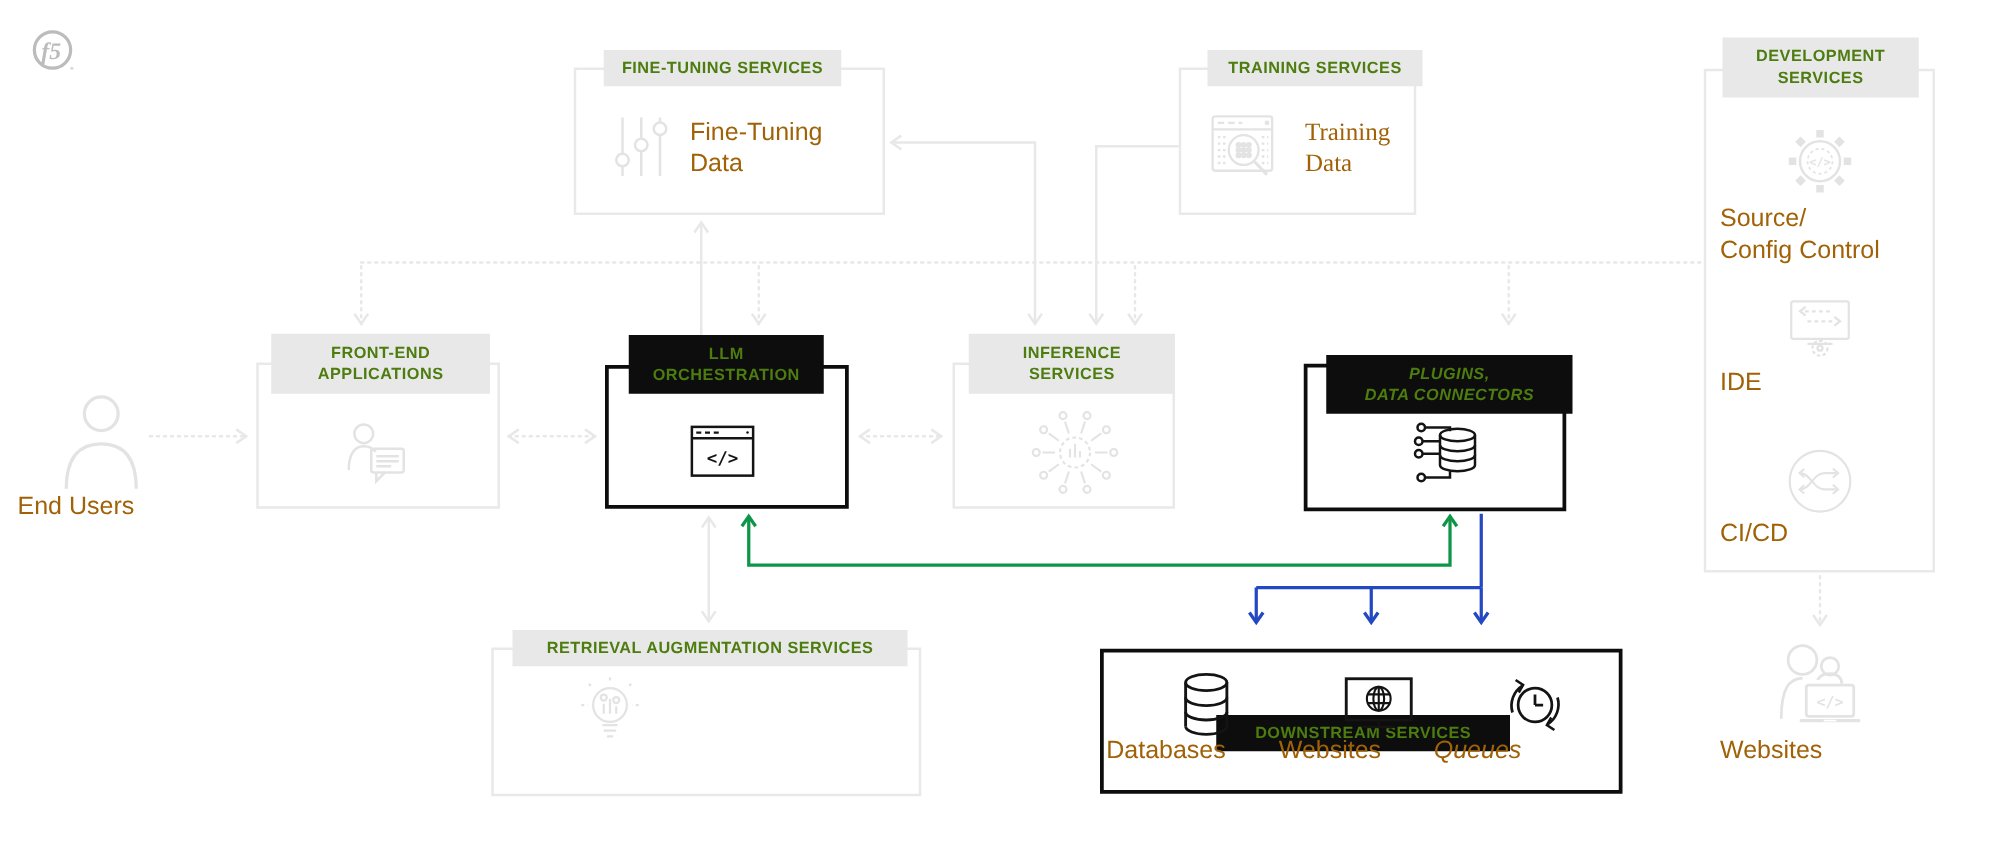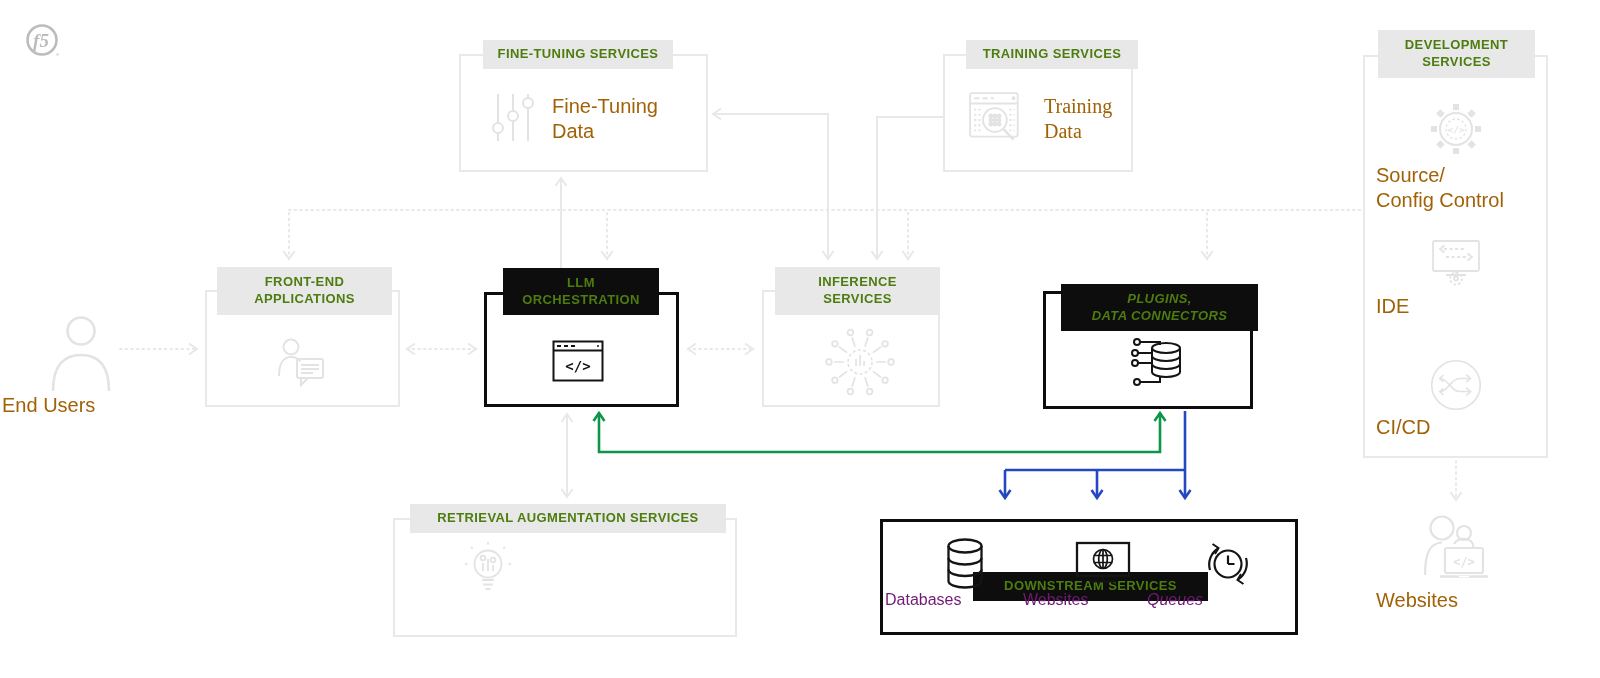--- a/index.html
+++ b/index.html
@@ -10,21 +10,21 @@
   
   .box-faded{border:2px solid #e9e9e9;background:#fff;}
   .box-active{border:3px solid #0d0d0d;background:#fff;}
   
   .hdr{display:flex;align-items:center;justify-content:center;text-align:center;
        font-weight:bold;font-size:13px;line-height:1.28;letter-spacing:.4px;color:#4d7c0f;}
   .hdr-faded{background:#e8e8e8;}
   .hdr-black{background:#0d0d0d;}
   
   .lbl-faded{color:#a16207;font-size:20px;line-height:25px;}
-  .lbl-dark{color:#701a75;font-size:16px;line-height:24px;}
+  .lbl-dark{color:#a16207;font-size:20px;line-height:24px;}
   .tc{}
   .icon-faded{color:#e3e3e3;}
   .icon-dark{color:#141414;}
 </style>
 </head>
 <body>
 
 <div id="canvas">
 
   <svg class="abs" style="left:0;top:0;" width="1600" height="678">
@@ -77,21 +77,21 @@
       <circle cx="32.5" cy="31.5" r="1.2" fill="#d7d7d7"></circle>
     </svg>
   </div>
 
   <div class="abs icon-faded" style="left:45px;top:314px;">
     <svg width="72" height="78" viewBox="0 0 72 78" fill="none" stroke="currentColor" stroke-width="2.6">
       <circle cx="36" cy="17" r="13.5"></circle>
       <path d="M8,77 C8,50 20,41 36,41 C52,41 64,50 64,77"></path>
     </svg>
   </div>
-  <div class="abs lbl-faded tc" style="left:2px;top:393px;width:160px;">End Users</div>
+  <div class="abs lbl-faded tc" style="left:14px;top:393px;width:160px;">End Users</div>
 
   <div class="abs box-faded" style="left:205px;top:290px;width:191px;height:113px;"></div>
   <div class="abs hdr hdr-faded" style="left:217px;top:267px;width:175px;height:48px;">
     <div><span>FRONT-END</span><br>
          <span>APPLICATIONS</span></div>
   </div>
   <div class="abs icon-faded" style="left:272px;top:334px;">
     <svg width="56" height="56" viewBox="0 0 56 56" fill="none" stroke="currentColor" stroke-width="2">
       <circle cx="19" cy="13" r="7.5"></circle>
       <path d="M7,42 C7,29 12,23 19,23 C23.5,23 26.5,24.8 28.5,27.5"></path>

